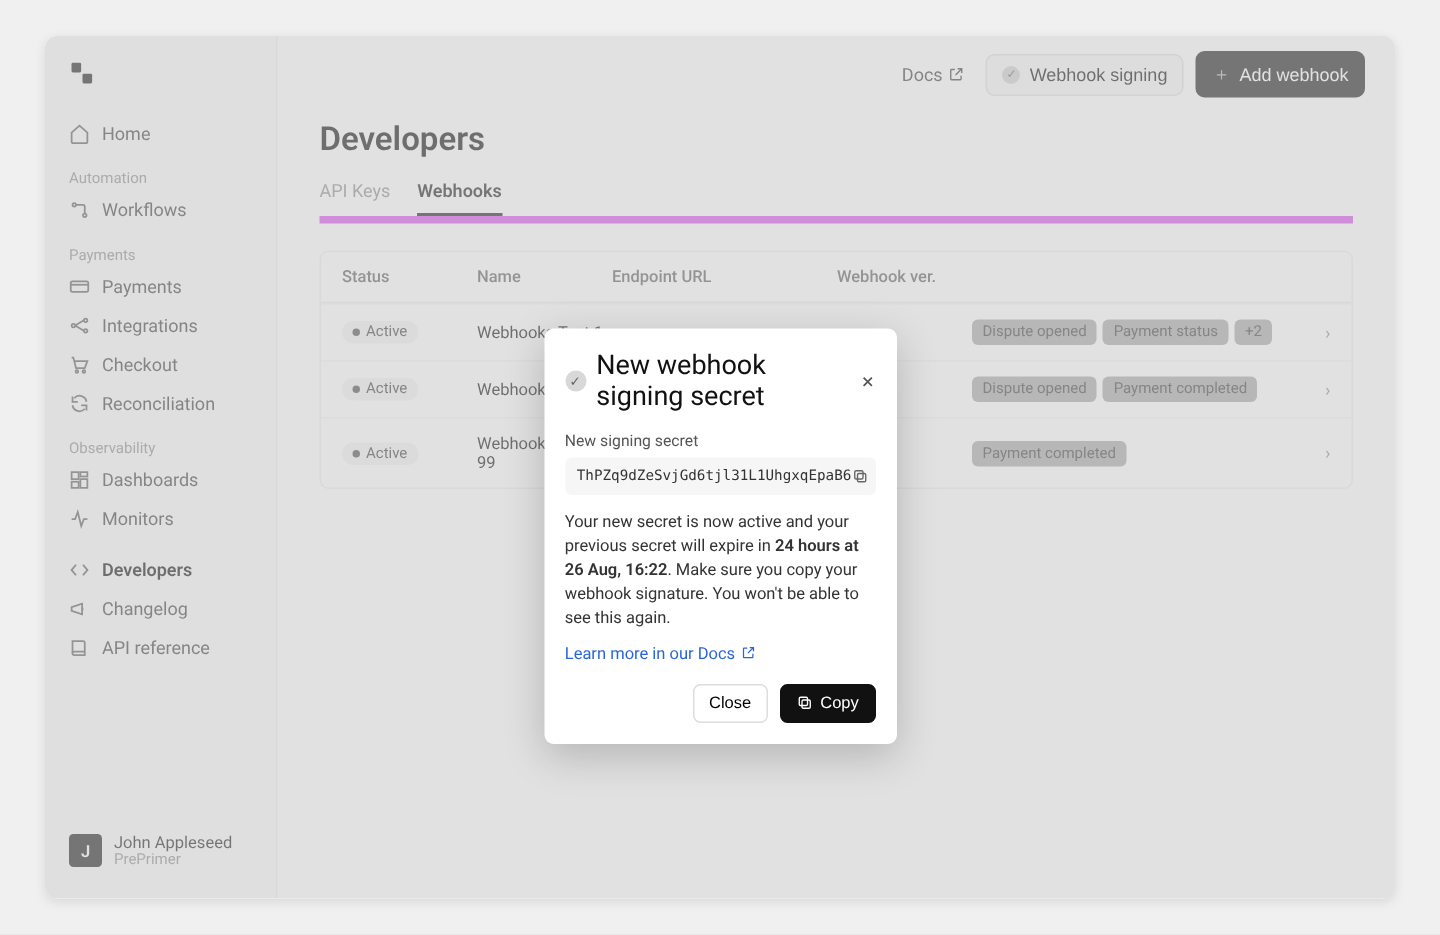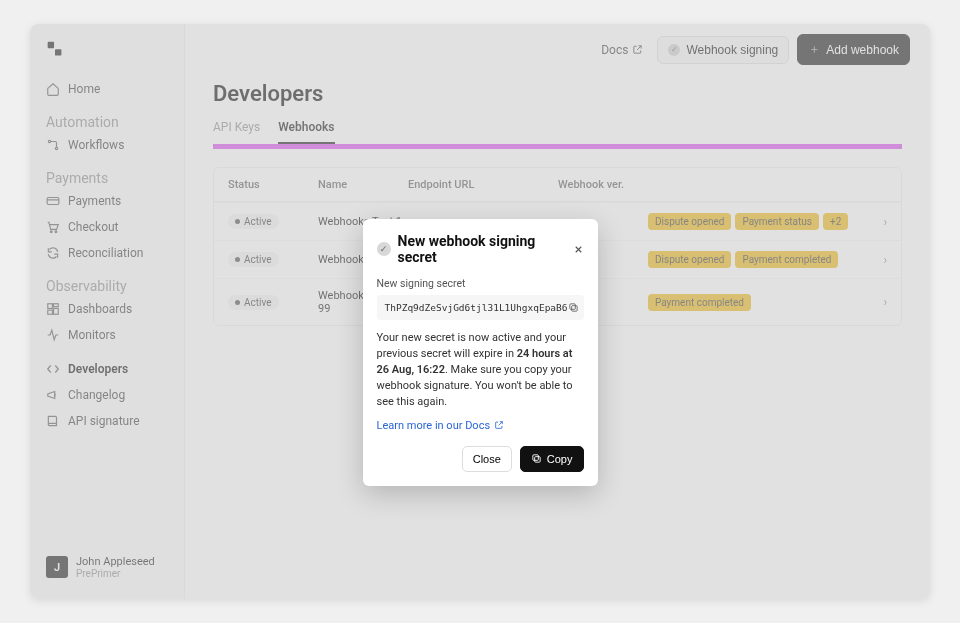--- a/index.html
+++ b/index.html
@@ -41,21 +41,21 @@
   align-items: center;
   gap: 8px;
   padding: 6px 8px;
   border-radius: 4px;
   font-size: 12px;
   color: #333;
   cursor: pointer;
 }
 .nav-item.active { font-weight: 600; color: #000; }
 .nav-header {
-  font-size: 14px;
+  font-size: 10px;
   color: #888;
   padding: 6px 8px 2px 8px;
   margin-top: 6px;
 }
 .nav-icon {
   width: 14px;
   height: 14px;
   flex-shrink: 0;
   color: #555;
 }
@@ -151,21 +151,21 @@
   padding: 2px 7px;
   border-radius: 10px;
   font-size: 10px;
   color: #333;
   width: fit-content;
 }
 .status-dot {
   width: 5px; height: 5px; border-radius: 50%; background: #444;
 }
 .tag {
-  background: #eab308;
+  background: #a3a3a3;
   padding: 3px 7px;
   border-radius: 4px;
   font-size: 10px;
   color: #333;
   margin-right: 4px;
   white-space: nowrap;
   text-align: center;
 }
 .tag-row { display: flex; flex-wrap: nowrap; align-items: center; }
 .chev { color: #888; font-size: 12px; text-align: right; }
@@ -184,21 +184,21 @@
   border-radius: 6px;
   box-shadow: 0 8px 28px rgba(0,0,0,0.2);
   padding: 14px;
 }
 .modal-header {
   display: flex;
   align-items: center;
   gap: 7px;
   margin-bottom: 12px;
 }
-.modal-title { font-size: 14px; font-weight: 700; flex: 1; color:#111; }
+.modal-title { font-size: 18px; font-weight: 400; flex: 1; color:#111; }
 .close-x { color: #555; cursor: pointer; font-size: 12px; }
 .field-label { font-size: 10.5px; color: #555; margin-bottom: 5px; }
 .secret-box {
   background: #f6f6f6;
   border-radius: 4px;
   padding: 7px 8px;
   font-family: ui-monospace, Menlo, monospace;
   font-size: 9.5px;
   color: #333;
   display: flex;
@@ -291,20 +291,31 @@
         <svg viewBox="0 0 24 24" width="14" height="14" fill="none" stroke="currentColor" stroke-width="2">
             <rect x="2" y="6" width="20" height="12" rx="2"></rect>
             <path d="M2 10h20"></path>
           </svg>
       </span>
       <span>Payments</span>
     </div>
     <div class="nav-item">
       <span class="nav-icon">
         <svg viewBox="0 0 24 24" width="14" height="14" fill="none" stroke="currentColor" stroke-width="2">
+            <circle cx="5" cy="12" r="2"></circle>
+            <circle cx="19" cy="6" r="2"></circle>
+            <circle cx="19" cy="18" r="2"></circle>
+            <path d="M7 12l10-6M7 12l10 6"></path>
+          </svg>
+      </span>
+      <span>Integrations</span>
+    </div>
+    <div class="nav-item">
+      <span class="nav-icon">
+        <svg viewBox="0 0 24 24" width="14" height="14" fill="none" stroke="currentColor" stroke-width="2">
             <path d="M3 4h2l3 12h10l3-8H6"></path>
             <circle cx="9" cy="20" r="1.5"></circle>
             <circle cx="17" cy="20" r="1.5"></circle>
           </svg>
       </span>
       <span>Checkout</span>
     </div>
     <div class="nav-item">
       <span class="nav-icon">
         <svg viewBox="0 0 24 24" width="14" height="14" fill="none" stroke="currentColor" stroke-width="2">
@@ -354,21 +365,21 @@
       </span>
       <span>Changelog</span>
     </div>
     <div class="nav-item">
       <span class="nav-icon">
         <svg viewBox="0 0 24 24" width="14" height="14" fill="none" stroke="currentColor" stroke-width="2">
             <path d="M4 4h12a2 2 0 0 1 2 2v14H6a2 2 0 0 1-2-2z"></path>
             <path d="M4 18a2 2 0 0 1 2-2h12"></path>
           </svg>
       </span>
-      <span>API signature</span>
+      <span>API reference</span>
     </div>
 
     <div class="sidebar-spacer"></div>
 
     <div class="user-block">
       <div class="avatar">J</div>
       <div class="user-meta">
         <span class="user-name">John Appleseed</span>
         <span class="user-org">PrePrimer</span>
       </div>

